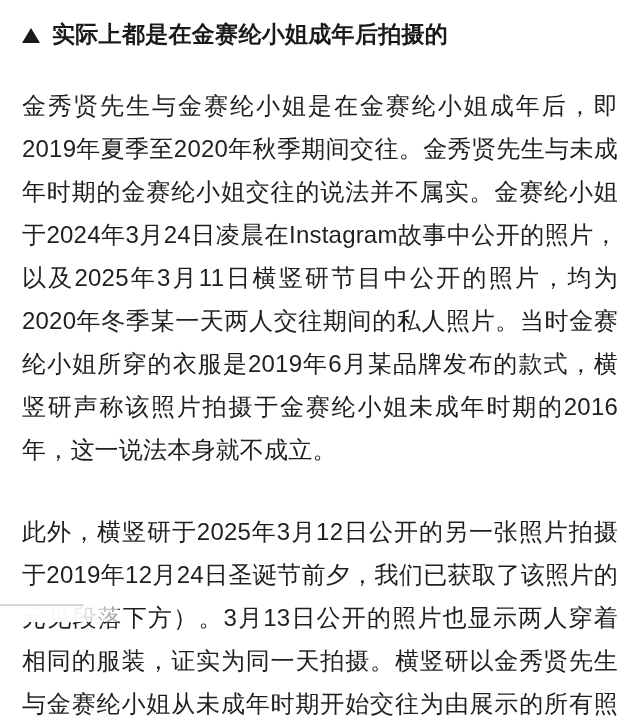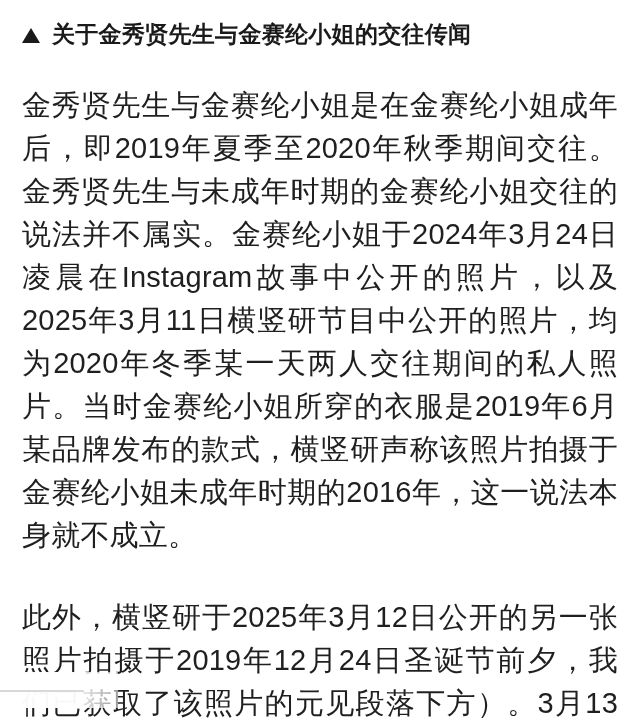--- a/index.html
+++ b/index.html
@@ -39,21 +39,21 @@
   }
   .heading-text {
     font-size: 23px;
     font-weight: 700;
     color: #1a1a1a;
     letter-spacing: 0.3px;
     line-height: 1.3;
     white-space: nowrap;
   }
   .body-block {
-    font-size: 29px;
+    font-size: 24px;
     color: #1f1f1f;
     line-height: 43px;
     text-align: justify;
     text-justify: inter-character;
     letter-spacing: 0.2px;
   }
   .para-1 {
     margin-top: 30px;
   }
   .para-2 {
@@ -81,21 +81,21 @@
     background: #d8d8d8;
   }
 </style>
 </head>
 <body>
 
 <div class="page">
 
   <div class="heading-row">
     <div class="tri-marker"></div>
-    <div class="heading-text">关于金秀贤先生与金赛纶小姐的交往传闻</div>
+    <div class="heading-text">实际上都是在金赛纶小姐成年后拍摄的</div>
   </div>
 
   <div class="body-block para-1">金秀贤先生与金赛纶小姐是在金赛纶小姐成年后，即2019年夏季至2020年秋季期间交往。金秀贤先生与未成年时期的金赛纶小姐交往的说法并不属实。金赛纶小姐于2024年3月24日凌晨在Instagram故事中公开的照片，以及2025年3月11日横竖研节目中公开的照片，均为2020年冬季某一天两人交往期间的私人照片。当时金赛纶小姐所穿的衣服是2019年6月某品牌发布的款式，横竖研声称该照片拍摄于金赛纶小姐未成年时期的2016年，这一说法本身就不成立。</div>
 
   <div class="body-block para-2">
     <span>此外，横竖研于2025年3月12日公开的另一张照片拍摄于2019年12月24日圣诞节前夕，我们已获取了该照片的元见段落下方）。3月13日公开的照片也显示两人穿着相同的服装，证实为同一天拍摄。横竖研以金秀贤先生与金赛纶小姐从未成年时期开始交往为由展示的所有照片，实际上都是在金赛纶小姐成年后拍摄的。横竖研反复声称的“2016年拍摄的照片”根本不存在，因为当时两人</span>
     <span class="occluder">
       <span class="occluder-line"></span>
     </span>
   </div>

